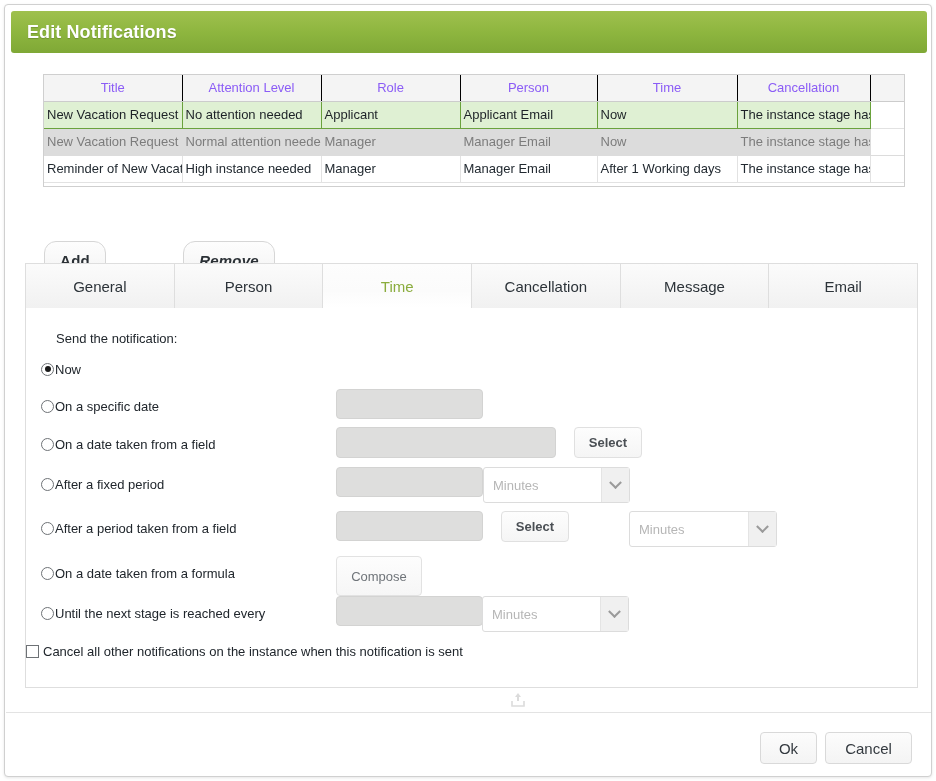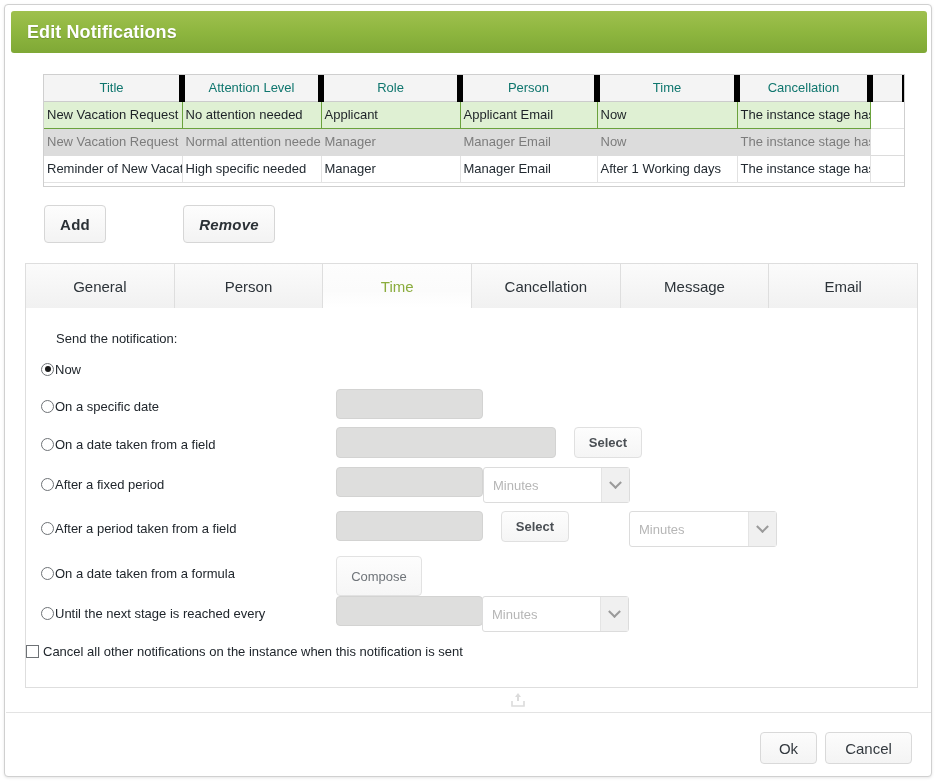--- a/index.html
+++ b/index.html
@@ -53,23 +53,23 @@
   }
   table.grid {
     border-collapse: collapse;
     width: 861px;
     table-layout: fixed;
     font-size: 13px;
   }
   table.grid th {
     height: 26px;
     background: #f4f4f4;
-    border-right: 6px solid #000000;
+    border-right: 1px solid #000000;
     border-bottom: 1px solid #cccccc;
-    color: #0f766e;
+    color: #8b5cf6;
     font-weight: normal;
     font-size: 13px;
     text-align: center;
     padding: 0 4px;
     white-space: nowrap;
     overflow: hidden;
   }
   table.grid td {
     height: 27px;
     border-right: 1px solid #e2e2e2;
@@ -96,24 +96,25 @@
     border-bottom-color: #dcdcdc;
   }
   tr.row-alt td.cell-last { background:#ffffff; border-right-color:#e2e2e2;}
   tr.row-plain td { background: #ffffff; }
   td.cell-last, th.col-last { border-right: none; }
 
   
   .btn {
     background: linear-gradient(to bottom, #fdfdfd 0%, #f3f3f3 100%);
     border: 1px solid #d6d6d6;
-    border-radius: 4px;
+    border-radius: 12px;
     color: #2b3136;
     font-family: "Liberation Sans", sans-serif;
     cursor: pointer;
+    margin-top: 36px;
   }
   .btn-big {
     position: absolute;
     height: 38px;
     font-size: 15px;
     font-weight: bold;
     letter-spacing: 0.2px;
   }
   #btn-add    { left: 39px;  top: 200px; width: 62px; }
   #btn-remove { left: 178px; top: 200px; width: 92px; font-style: italic; }
@@ -356,21 +357,21 @@
           <td>New Vacation Request</td>
           <td>Normal attention needed</td>
           <td>Manager</td>
           <td>Manager Email</td>
           <td>Now</td>
           <td>The instance stage has</td>
           <td class="cell-last"></td>
         </tr>
         <tr class="row-plain">
           <td>Reminder of New Vacation Request</td>
-          <td>High specific needed</td>
+          <td>High instance needed</td>
           <td>Manager</td>
           <td>Manager Email</td>
           <td>After 1 Working days</td>
           <td>The instance stage has</td>
           <td class="cell-last"></td>
         </tr>
       </tbody>
     </table>
   </div>
 

